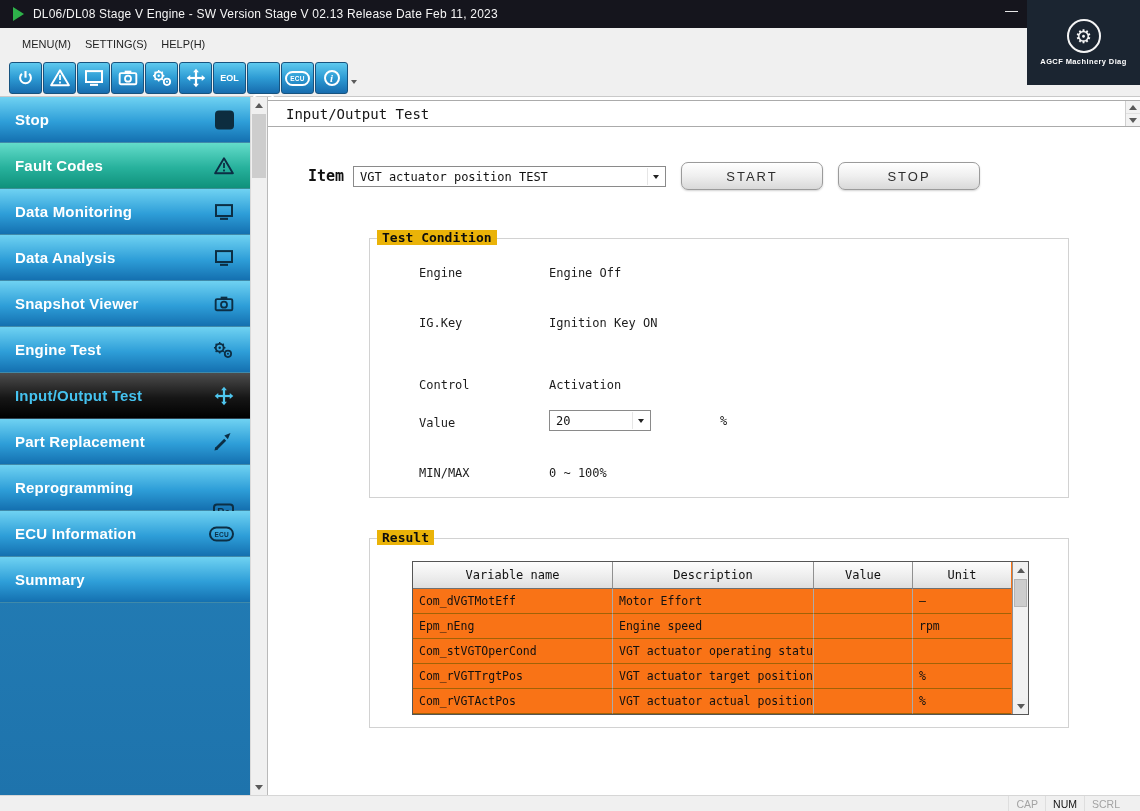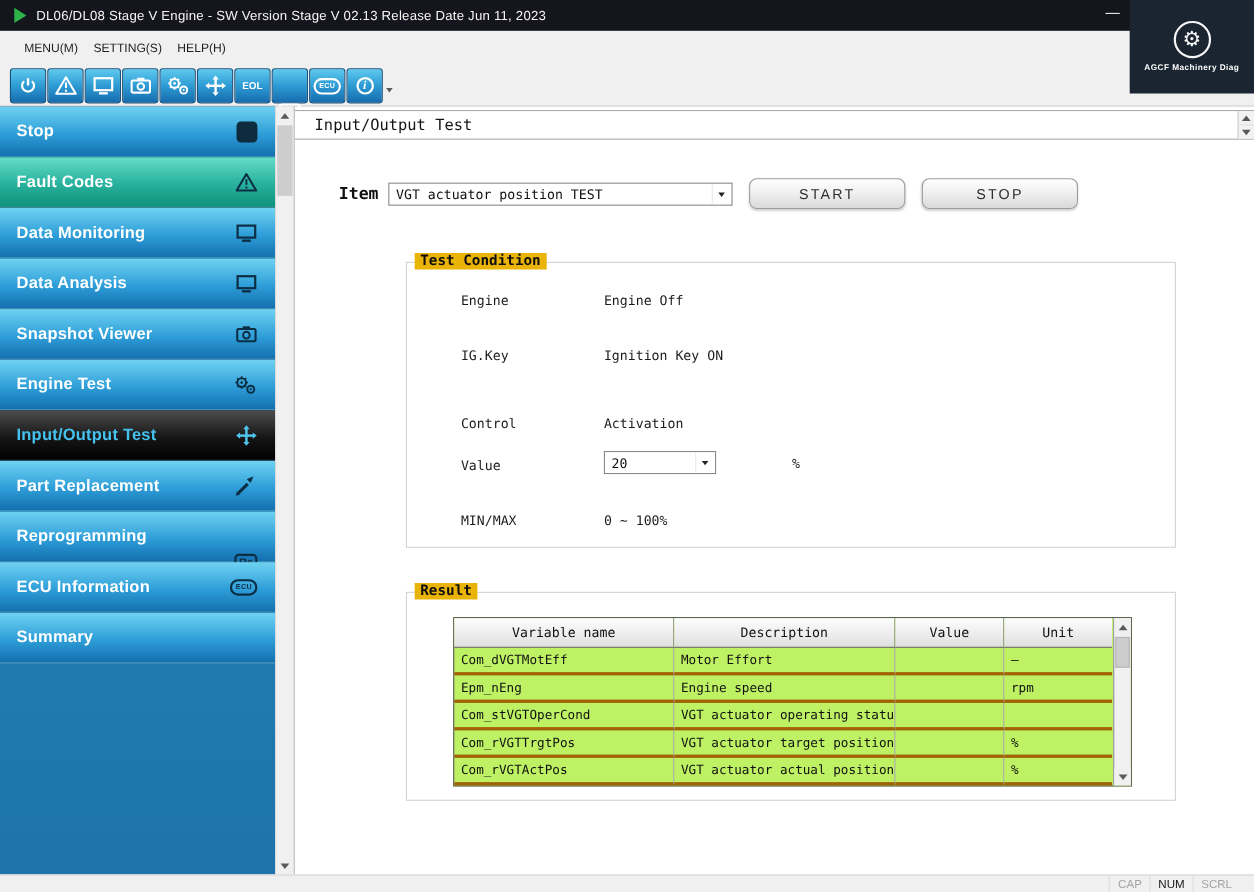--- a/index.html
+++ b/index.html
@@ -73,25 +73,25 @@
 .group-res{left:101px;top:441px;width:700px;height:190px;}
 .group-label{position:absolute;top:-9px;left:7px;background:#eab308;padding:0 5px;font-family:"DejaVu Sans Mono",monospace;font-weight:bold;font-size:13px;color:#0d0d0d;}
 
 .tc-row{position:absolute;left:0;width:100%;height:26px;font-family:"DejaVu Sans Mono",monospace;font-size:12px;color:#1c1c1c;}
 .tc-label{position:absolute;left:49px;top:5px;}
 .tc-value{position:absolute;left:179px;top:5px;}
 .tc-combo{position:absolute;left:179px;top:-1px;width:102px;height:21px;}
 .tc-suffix{position:absolute;left:350px;top:3px;}
 
 
-.result-table{position:absolute;left:42px;top:22px;width:617px;height:154px;border:1px solid #555;background:#bef264;}
+.result-table{position:absolute;left:42px;top:22px;width:617px;height:154px;border:1px solid #555;background:#f97316;}
 .rt-header{display:flex;height:27px;}
 .th{border-right:1px solid #909090;border-bottom:1px solid #707070;background:linear-gradient(180deg,#fdfdfd 0%,#ececec 60%,#dedede 100%);display:flex;align-items:center;justify-content:center;font-family:"DejaVu Sans Mono",monospace;font-size:12px;color:#111;}
 .tr{display:flex;height:25px;}
-.td{border-right:1px solid #ababab;border-bottom:3px solid #a16207;display:flex;align-items:center;padding-left:6px;font-family:"DejaVu Sans Mono",monospace;font-size:11.5px;color:#111;white-space:nowrap;overflow:hidden;}
+.td{border-right:1px solid #ababab;border-bottom:1px solid #a16207;display:flex;align-items:center;padding-left:6px;font-family:"DejaVu Sans Mono",monospace;font-size:11.5px;color:#111;white-space:nowrap;overflow:hidden;}
 .col0{width:200px;}
 .col1{width:201px;}
 .col2{width:99px;}
 .col3{width:98px;}
 .th.col3,.td.col3{border-right:none;}
 .tbl-scroll{position:absolute;right:0;top:0;width:16px;height:100%;background:#f1f1f1;border-left:1px solid #909090;}
 .tbl-thumb{top:17px;height:28px;border:1px solid #b5b5b5;}
 
 
 .statusbar{position:absolute;left:0;top:795px;width:1140px;height:16px;background:#f0f0f0;border-top:1px solid #d6d6d6;}
@@ -104,21 +104,21 @@
 .re-badge{display:inline-flex;align-items:center;justify-content:center;min-width:20px;height:17px;border:2px solid currentColor;border-radius:4px;font-size:10px;font-weight:bold;padding:0 2px;margin-top:48px;}
 .ecu-badge{display:inline-flex;align-items:center;justify-content:center;border:2px solid currentColor;border-radius:10px;font-size:6.5px;font-weight:bold;padding:2px 3px;letter-spacing:.3px;}
 .info-badge{display:inline-flex;align-items:center;justify-content:center;width:16px;height:16px;border:2px solid currentColor;border-radius:50%;font-family:"Liberation Serif",serif;font-style:italic;font-weight:bold;font-size:11px;}
 .stop-square{display:inline-block;width:19px;height:19px;border-radius:4px;background:#0d2d3f;}
 </style>
 </head>
 <body>
 
 <div class="titlebar">
   <span class="app-icon"></span>
-  <span class="win-title">DL06/DL08 Stage V Engine - SW Version Stage V 02.13 Release Date Jun 11, 2023</span>
+  <span class="win-title">DL06/DL08 Stage V Engine - SW Version Stage V 02.13 Release Date Feb 11, 2023</span>
   <span class="win-min">—</span>
 </div>
 
 <div class="logo-panel">
   <div class="logo-circle">
       <span id="logo-icon">⚙</span>
     </div>
   <div class="logo-text">AGCF Machinery Diag</div>
 </div>
 

